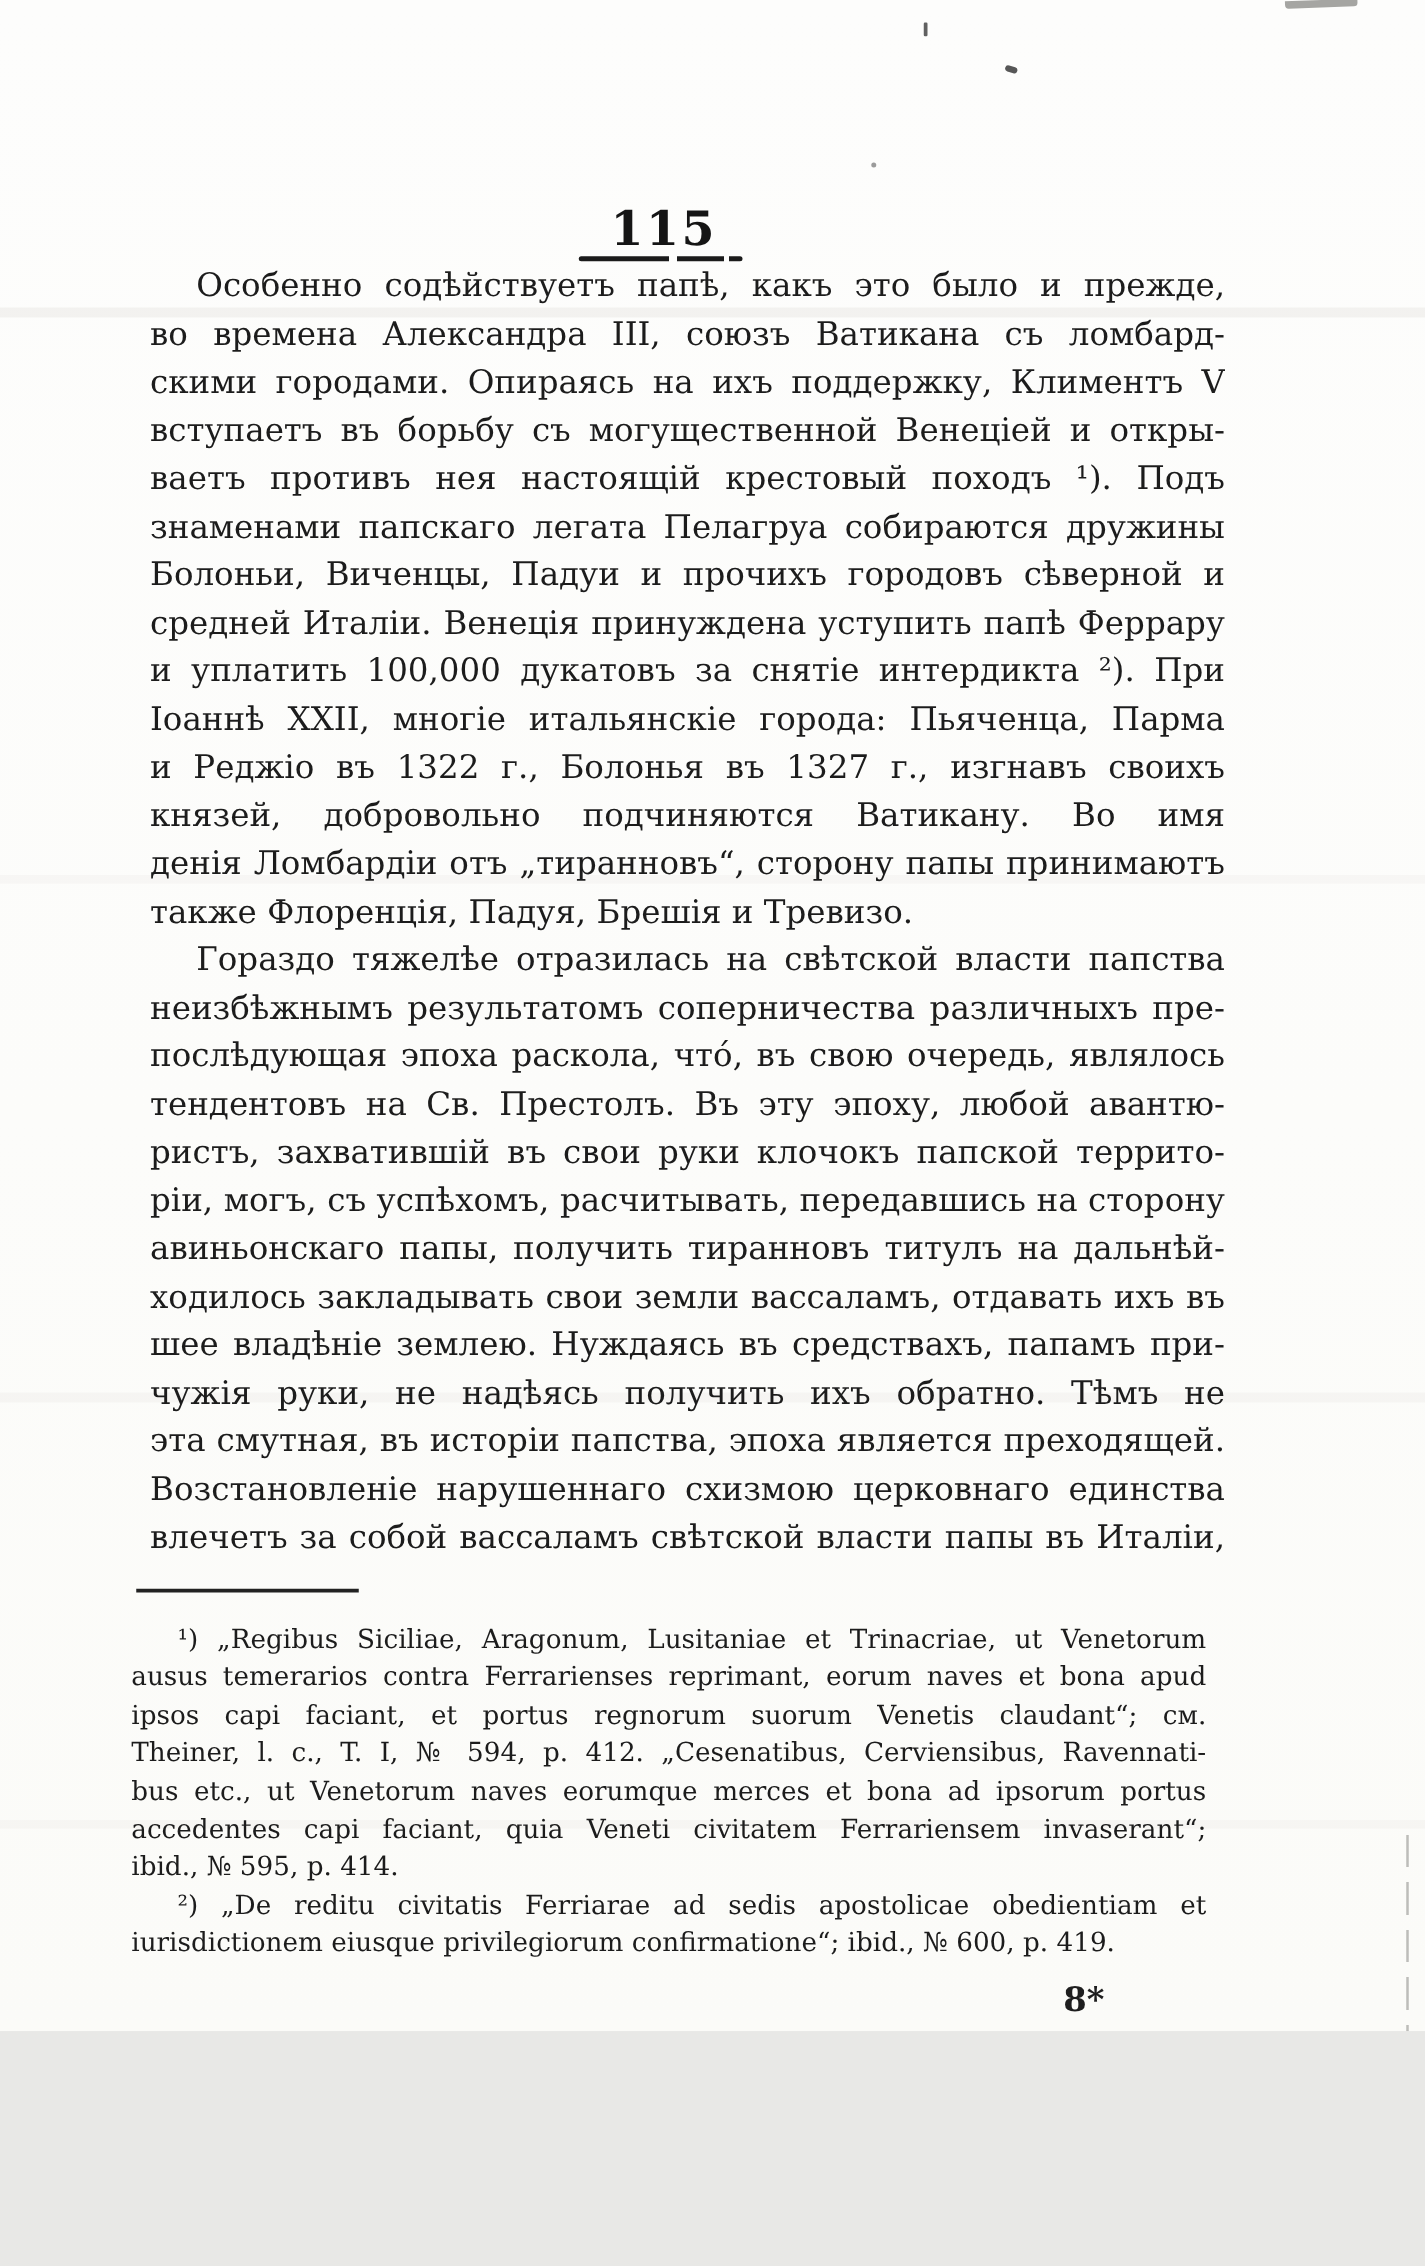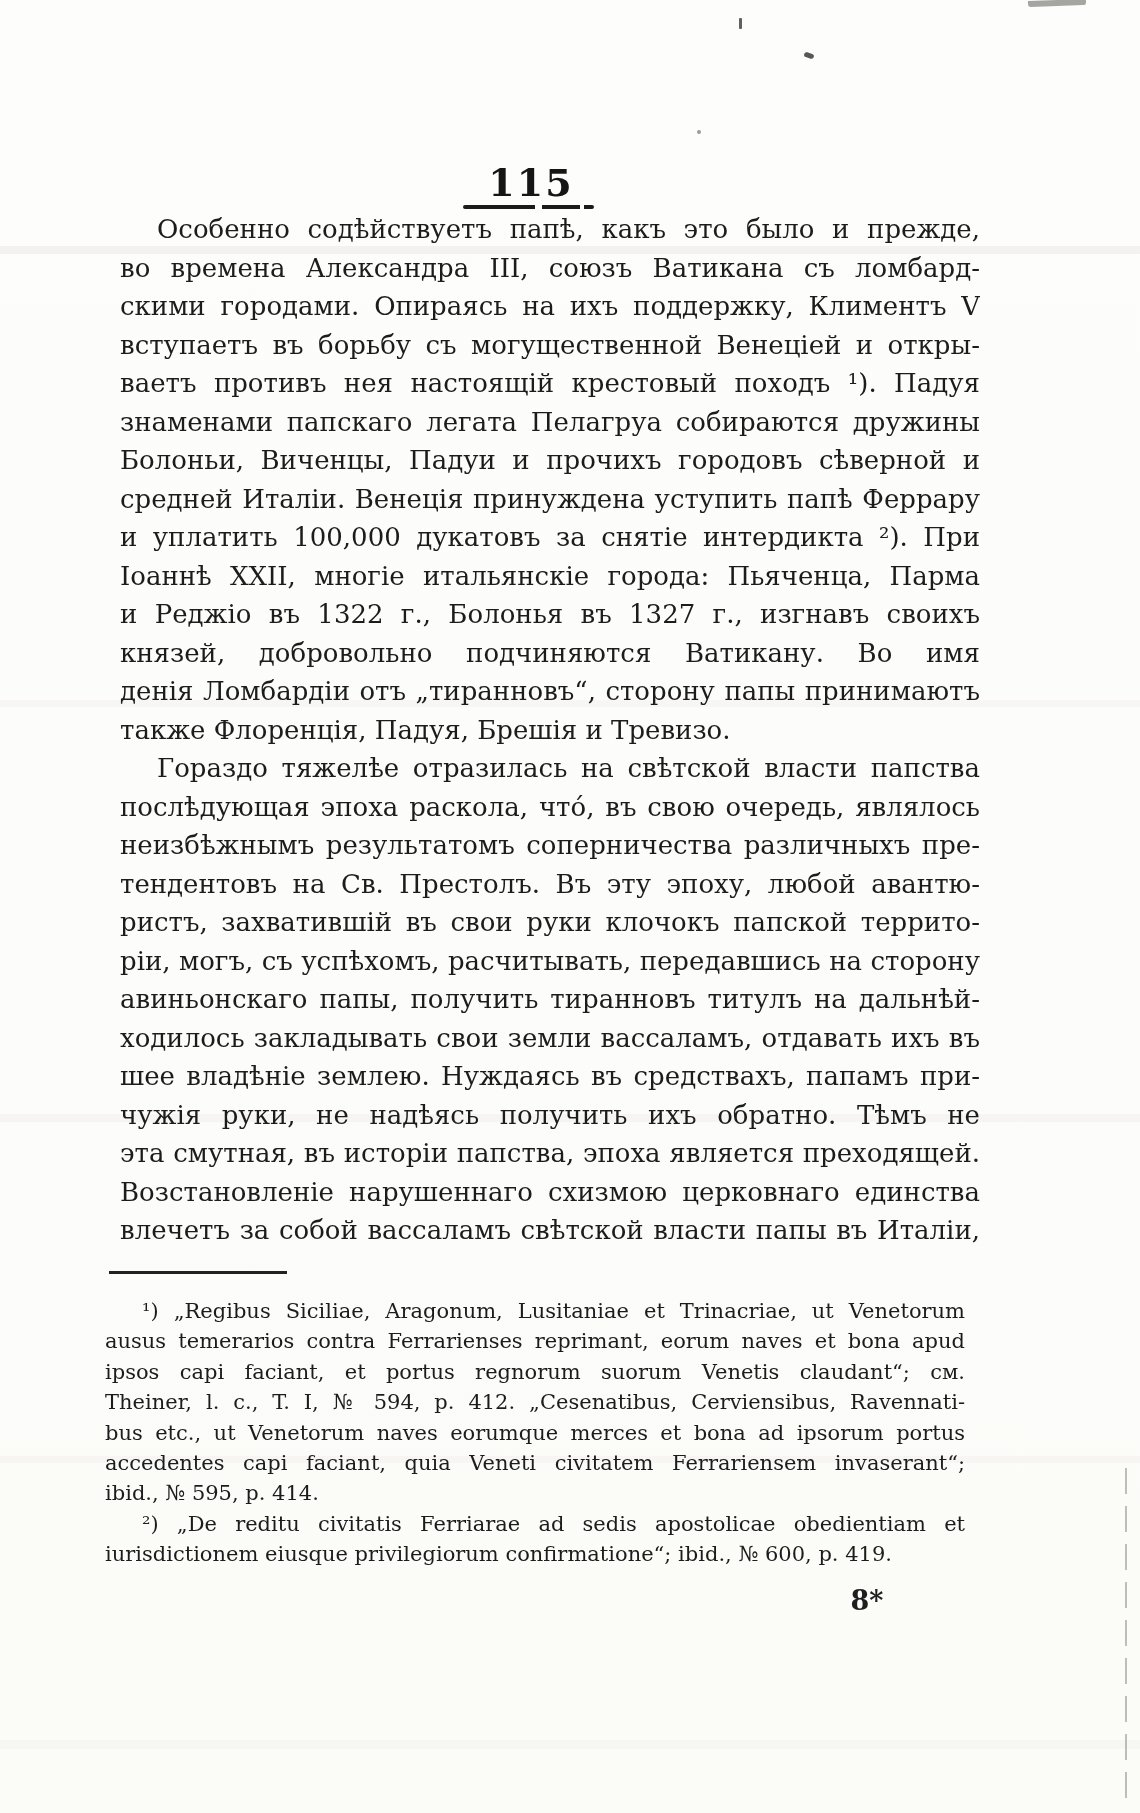--- a/index.html
+++ b/index.html
@@ -1,19 +1,19 @@
 <!DOCTYPE html>
 <html><head>
 <meta charset="utf-8">
 <style>
   html, body { margin: 0; padding: 0; background: #e8e8e6; }
   .page {
     position: relative;
     width: 1140px;
-    height: 1813px;
+    height: 1625px;
     margin: 0 auto;
     background: linear-gradient(180deg, #fdfdfc 0%, #fcfcfa 55%, #fbfbf8 100%);
     overflow: hidden;
     color: #1e1e1e;
     font-family: "DejaVu Serif", "Liberation Serif", serif;
   }
   
   .streak {
     position: absolute; left: 0; width: 100%;
     background: rgba(190,188,182,0.16);
@@ -111,33 +111,33 @@
   <div class="streak" style="top:1740px; height:9px; opacity:.45;"></div>
 
   <div class="pagenum">115</div>
   <div class="pagenum-rule"></div>
 
   <main class="body-text">
       <div class="line first">Особенно содѣйствуетъ папѣ, какъ это было и прежде,</div>
       <div class="line">во времена Александра III, союзъ Ватикана съ ломбард-</div>
       <div class="line">скими городами. Опираясь на ихъ поддержку, Климентъ V</div>
       <div class="line">вступаетъ въ борьбу съ могущественной Венеціей и откры-</div>
-      <div class="line">ваетъ противъ нея настоящій крестовый походъ ¹). Падуя</div>
+      <div class="line">ваетъ противъ нея настоящій крестовый походъ ¹). Подъ</div>
       <div class="line">знаменами папскаго легата Пелагруа собираются дружины</div>
       <div class="line">Болоньи, Виченцы, Падуи и прочихъ городовъ сѣверной и</div>
       <div class="line">средней Италіи. Венеція принуждена уступить папѣ Феррару</div>
       <div class="line">и уплатить 100,000 дукатовъ за снятіе интердикта ²). При</div>
       <div class="line">Іоаннѣ XXII, многіе итальянскіе города: Пьяченца, Парма</div>
       <div class="line">и Реджіо въ 1322 г., Болонья въ 1327 г., изгнавъ своихъ</div>
       <div class="line">князей, добровольно подчиняются Ватикану. Во имя освобож-</div>
       <div class="line">денія Ломбардіи отъ „тиранновъ“, сторону папы принимаютъ</div>
       <div class="line last">также Флоренція, Падуя, Брешія и Тревизо.</div>
       <div class="line first">Гораздо тяжелѣе отразилась на свѣтской власти папства</div>
+      <div class="line">неизбѣжнымъ результатомъ соперничества различныхъ пре-</div>
       <div class="line">послѣдующая эпоха раскола, что́, въ свою очередь, являлось</div>
-      <div class="line">неизбѣжнымъ результатомъ соперничества различныхъ пре-</div>
       <div class="line">тендентовъ на Св. Престолъ. Въ эту эпоху, любой авантю-</div>
       <div class="line">ристъ, захватившій въ свои руки клочокъ папской террито-</div>
       <div class="line">ріи, могъ, съ успѣхомъ, расчитывать, передавшись на сторону</div>
       <div class="line">авиньонскаго папы, получить тиранновъ титулъ на дальнѣй-</div>
       <div class="line">ходилось закладывать свои земли вассаламъ, отдавать ихъ въ</div>
       <div class="line">шее владѣніе землею. Нуждаясь въ средствахъ, папамъ при-</div>
       <div class="line">чужія руки, не надѣясь получить ихъ обратно. Тѣмъ не менѣе,</div>
       <div class="line">эта смутная, въ исторіи папства, эпоха является преходящей.</div>
       <div class="line">Возстановленіе нарушеннаго схизмою церковнаго единства</div>
       <div class="line">влечетъ за собой вассаламъ свѣтской власти папы въ Италіи,</div>

